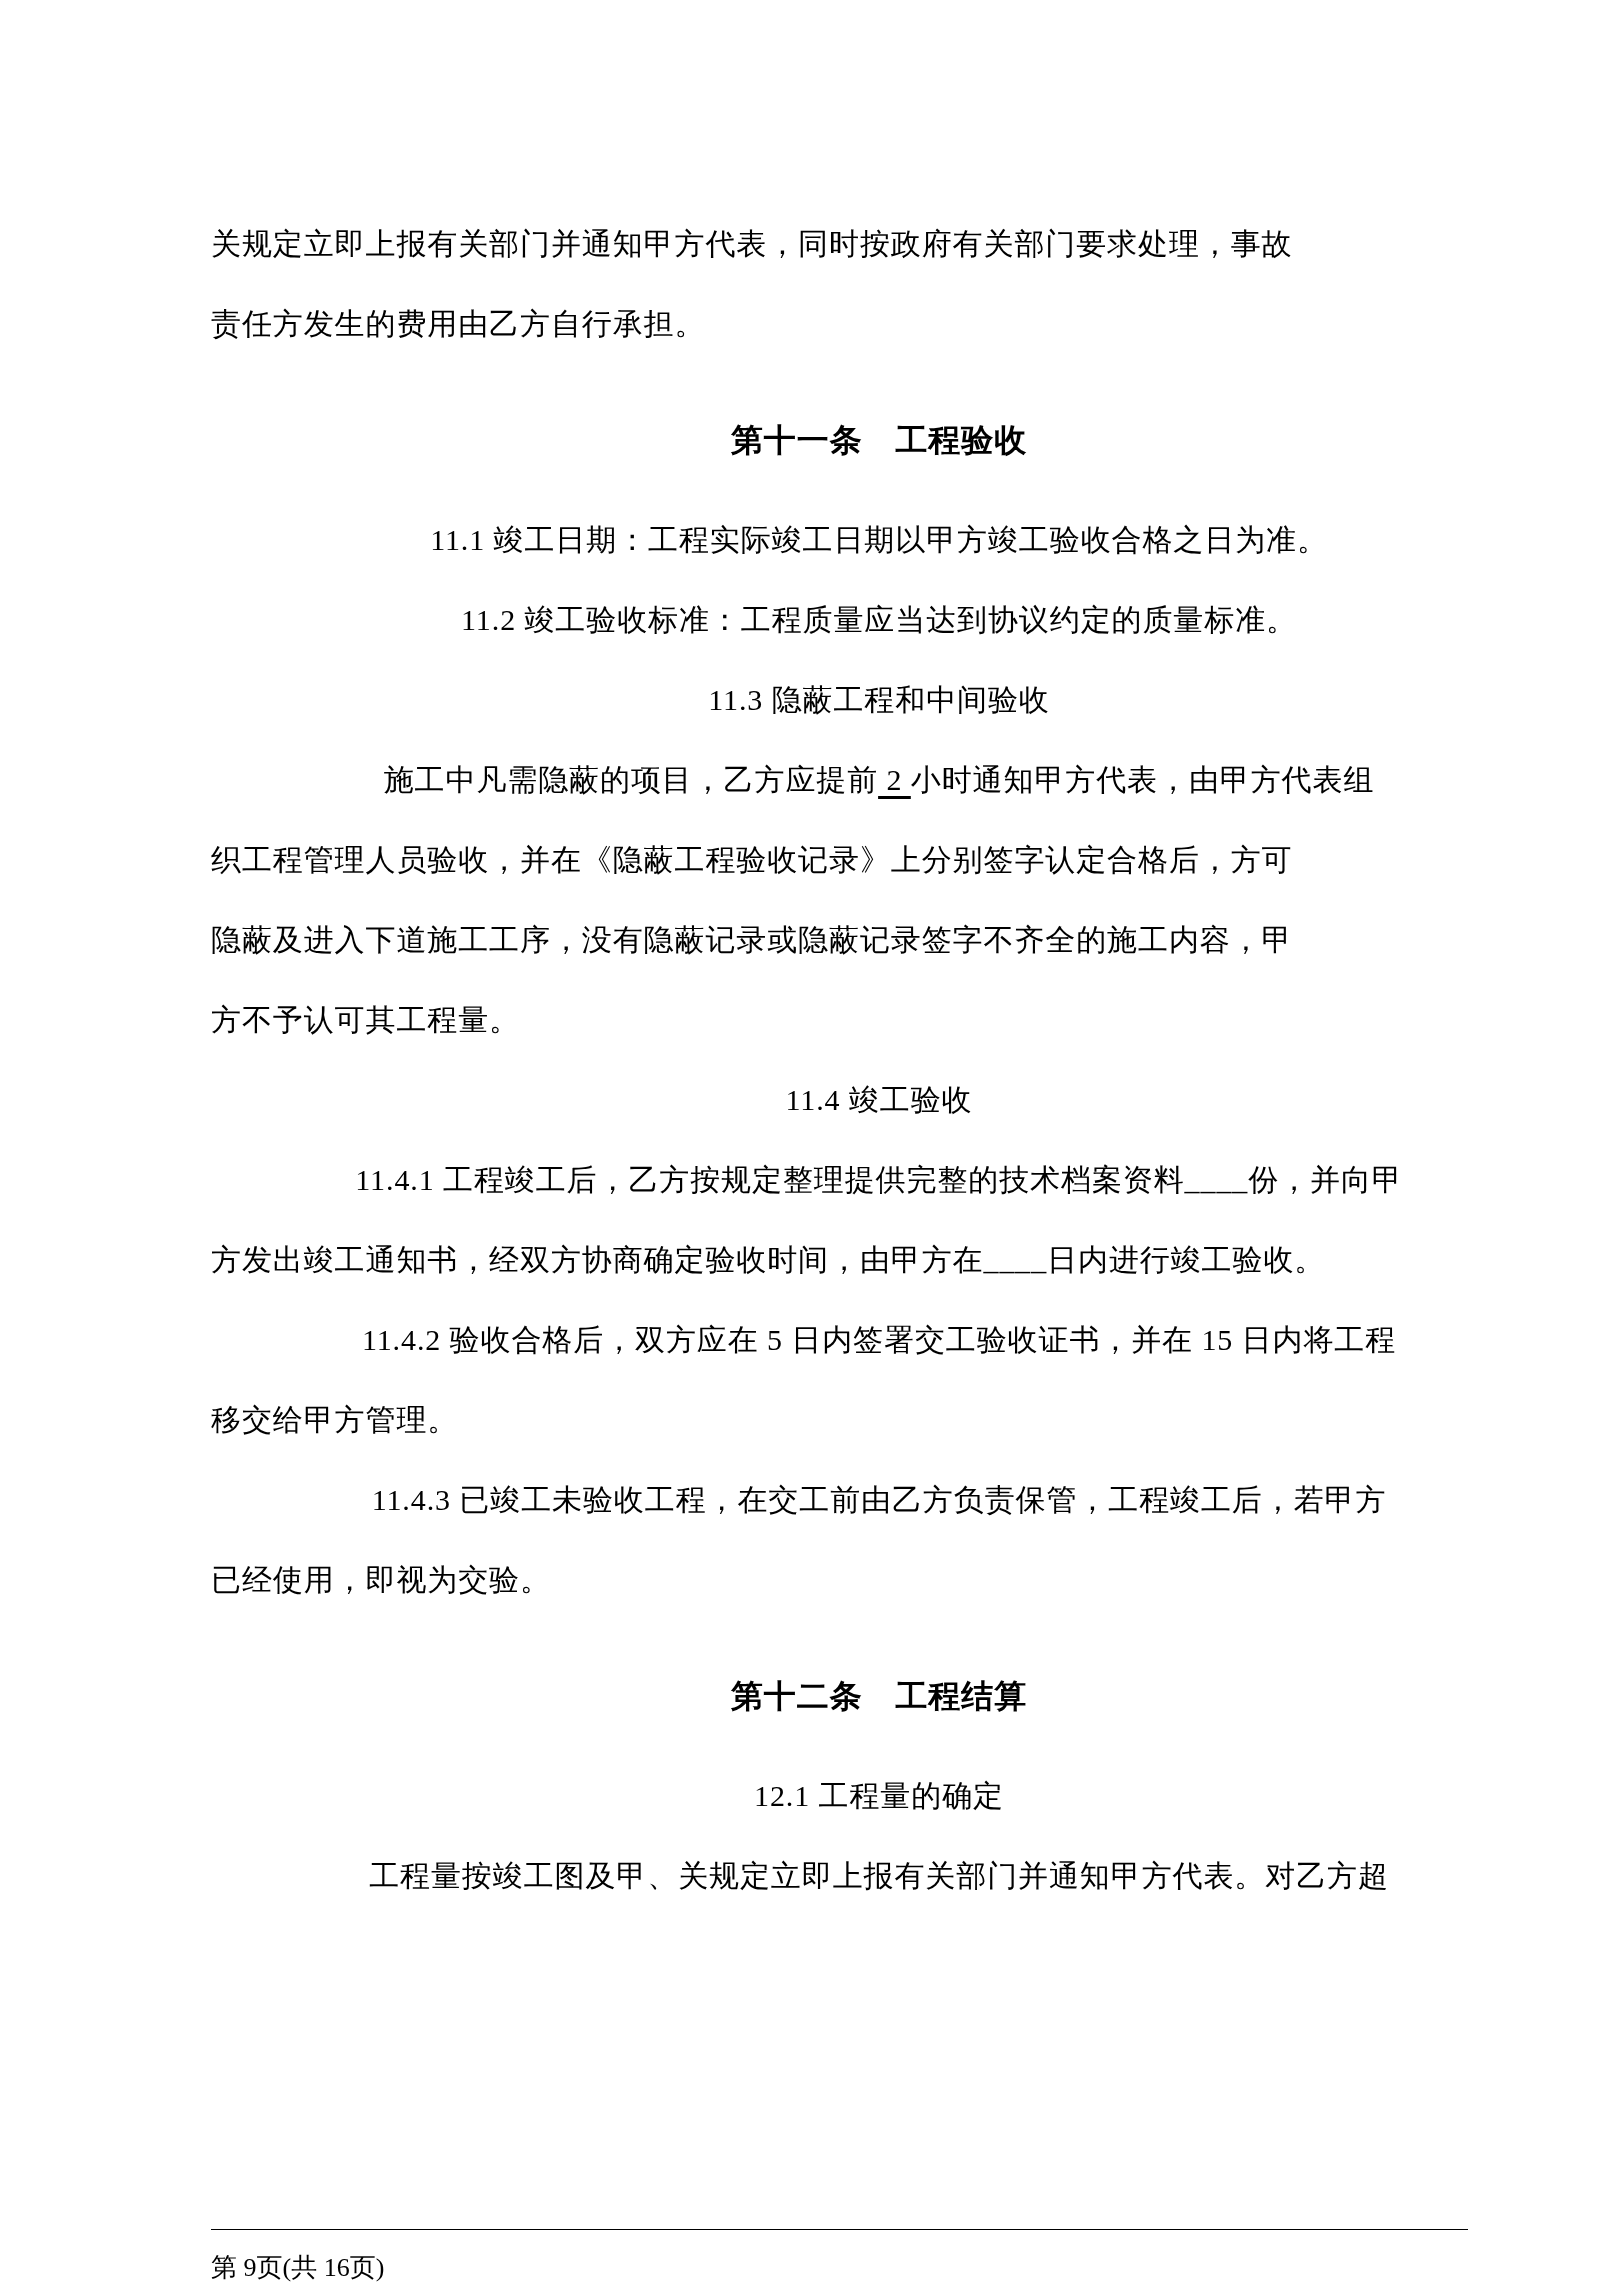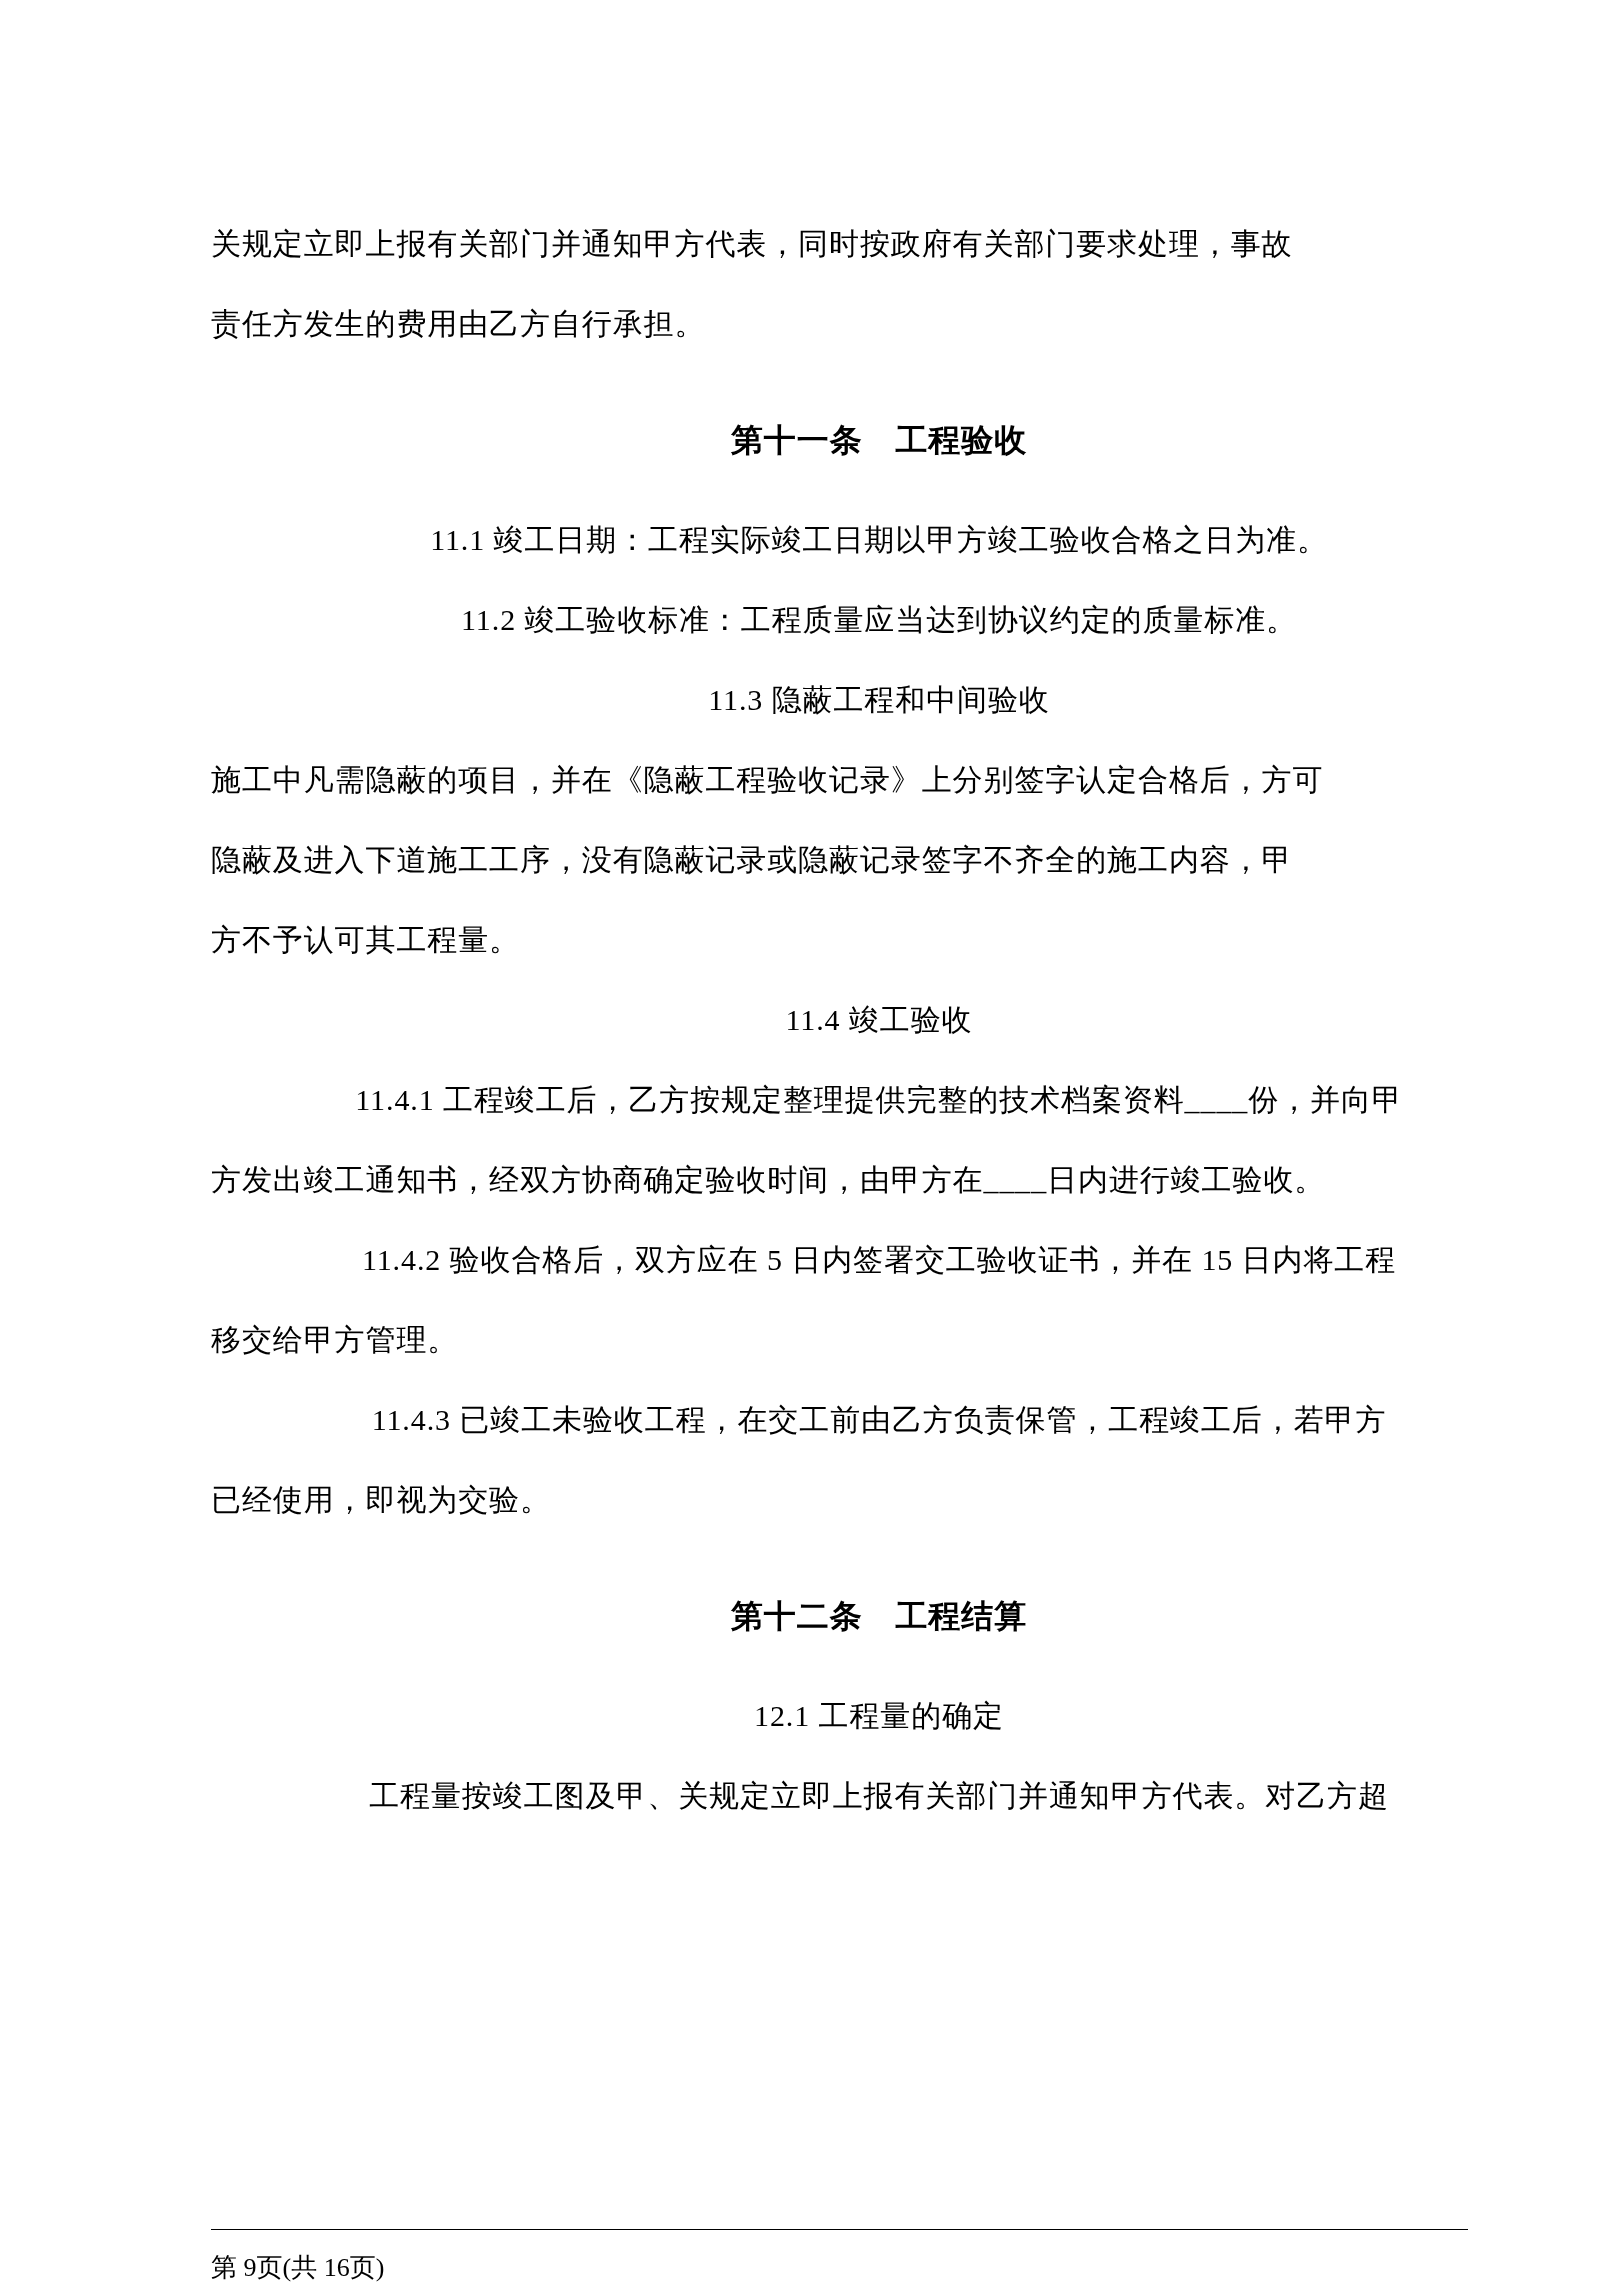--- a/index.html
+++ b/index.html
@@ -70,21 +70,22 @@
 
     <div class="line">关规定立即上报有关部门并通知甲方代表，同时按政府有关部门要求处理，事故</div>
     <div class="line">责任方发生的费用由乙方自行承担。</div>
 
     <div class="line heading indent">第十一条　工程验收</div>
 
     <div class="line indent">11.1 竣工日期：工程实际竣工日期以甲方竣工验收合格之日为准。</div>
     <div class="line indent">11.2 竣工验收标准：工程质量应当达到协议约定的质量标准。</div>
     <div class="line indent">11.3 隐蔽工程和中间验收</div>
 
-    <div class="line">施工中凡需隐蔽的项目，并在《隐蔽工程验收记录》上分别签字认定合格后，方可</div>
+    <div class="line indent"><span>施工中凡需隐蔽的项目，乙方应提前</span><span class="blank-underline">&nbsp;2&nbsp;</span><span>小时通知甲方代表，由甲方代表组</span></div>
+    <div class="line">织工程管理人员验收，并在《隐蔽工程验收记录》上分别签字认定合格后，方可</div>
     <div class="line">隐蔽及进入下道施工工序，没有隐蔽记录或隐蔽记录签字不齐全的施工内容，甲</div>
     <div class="line">方不予认可其工程量。</div>
 
     <div class="line indent">11.4 竣工验收</div>
 
     <div class="line indent">11.4.1 工程竣工后，乙方按规定整理提供完整的技术档案资料____份，并向甲</div>
     <div class="line">方发出竣工通知书，经双方协商确定验收时间，由甲方在____日内进行竣工验收。</div>
 
     <div class="line indent">11.4.2 验收合格后，双方应在 5 日内签署交工验收证书，并在 15 日内将工程</div>
     <div class="line">移交给甲方管理。</div>

